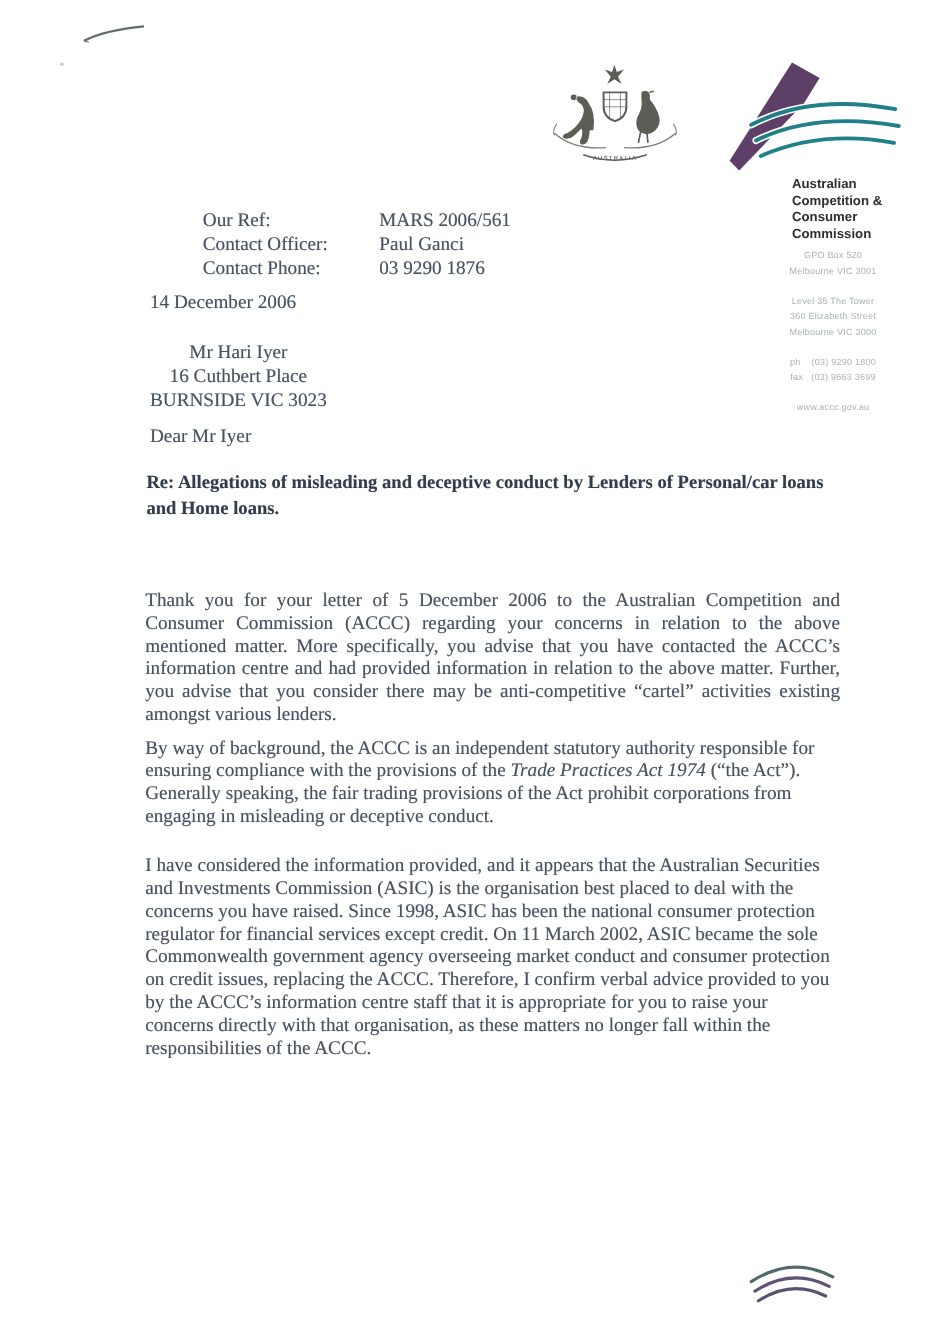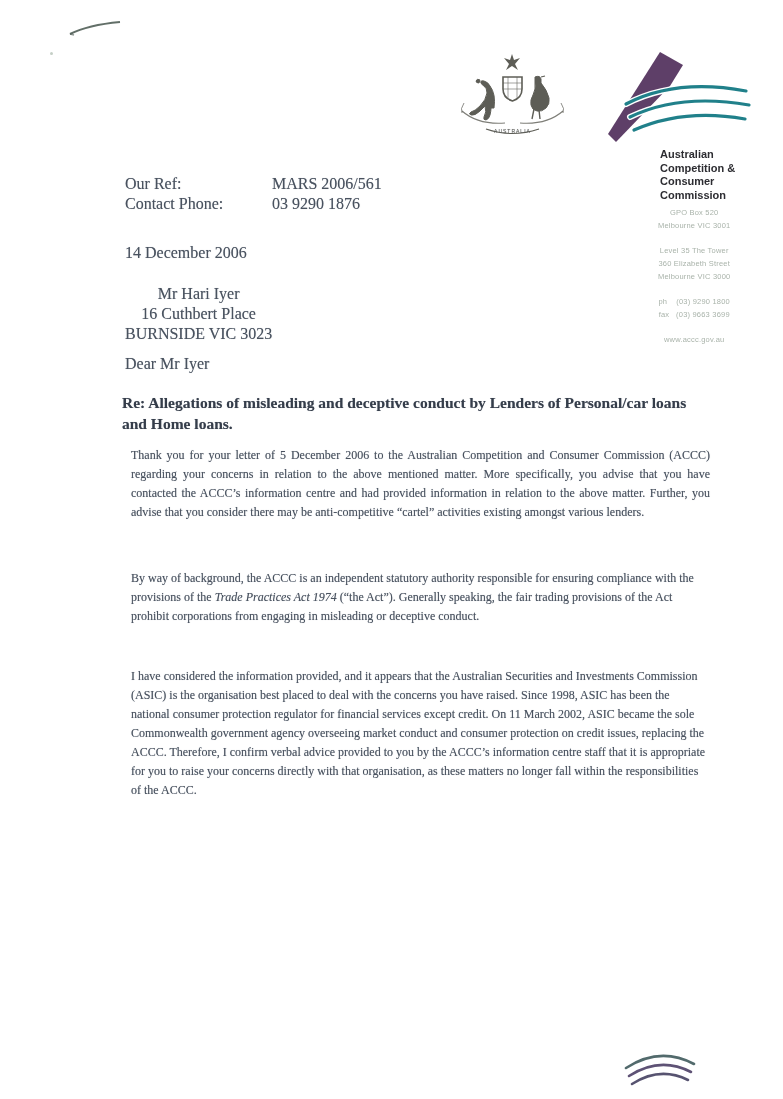--- a/index.html
+++ b/index.html
@@ -7,26 +7,26 @@
     position:relative;width:783px;height:1099px;background:#ffffff;overflow:hidden;
     font-family:"Liberation Serif","DejaVu Serif",serif;
     color:#49525f;
     text-shadow:0 0 0.7px rgba(95,105,120,0.55);
     padding-left:28px;
   }
   .abs{position:absolute;}
   
   .ref-block{left:125px;top:174px;font-size:16px;line-height:20px;}
   .ref-row{display:flex;}
-  .ref-label{width:147px;}
+  .ref-label{width:147px;margin-left:44px;}
   .date{left:125px;top:244px;font-size:16px;}
   .recipient{left:125px;top:284px;font-size:16px;line-height:20px;text-align:center;}
   .salutation{left:125px;top:355px;font-size:16px;}
   .subject{left:122px;top:392px;width:590px;font-size:15.5px;line-height:21px;font-weight:bold;color:#353d4a;}
-  .para{left:131px;width:579px;font-size:12px;line-height:19px;}
+  .para{left:121px;width:579px;font-size:16px;line-height:19px;margin-top:45px;}
   .p1{top:446px;text-align:justify;}
   .p2{top:569px;}
   .p3{top:667px;}
   .p4{top:849px;}
   .para .it{font-style:italic;}
   
   .agency-name{left:660px;top:148px;font-family:"Liberation Sans","DejaVu Sans",sans-serif;
     font-size:11px;line-height:13.5px;font-weight:bold;color:#2d2d32;text-shadow:none;}
   .contact-panel{left:658px;top:206px;font-family:"Liberation Sans","DejaVu Sans",sans-serif;
     font-size:7.5px;line-height:13px;color:#a9b3aa;text-shadow:none;letter-spacing:0.2px;text-align:center;}
@@ -108,20 +108,24 @@
     </div>
     <div class="contact-group">www.accc.gov.au</div>
   </div>
 
   <div class="abs ref-block">
     <div class="ref-row">
       <span class="ref-label">Our Ref:</span>
       <span>MARS 2006/561</span>
     </div>
     <div class="ref-row">
+      <span class="ref-label">Contact Officer:</span>
+      <span>Paul Ganci</span>
+    </div>
+    <div class="ref-row">
       <span class="ref-label">Contact Phone:</span>
       <span>03 9290 1876</span>
     </div>
   </div>
 
   <div class="abs date">14 December 2006</div>
 
   <div class="abs recipient">
     <div>Mr Hari Iyer</div>
     <div>16 Cuthbert Place</div>

